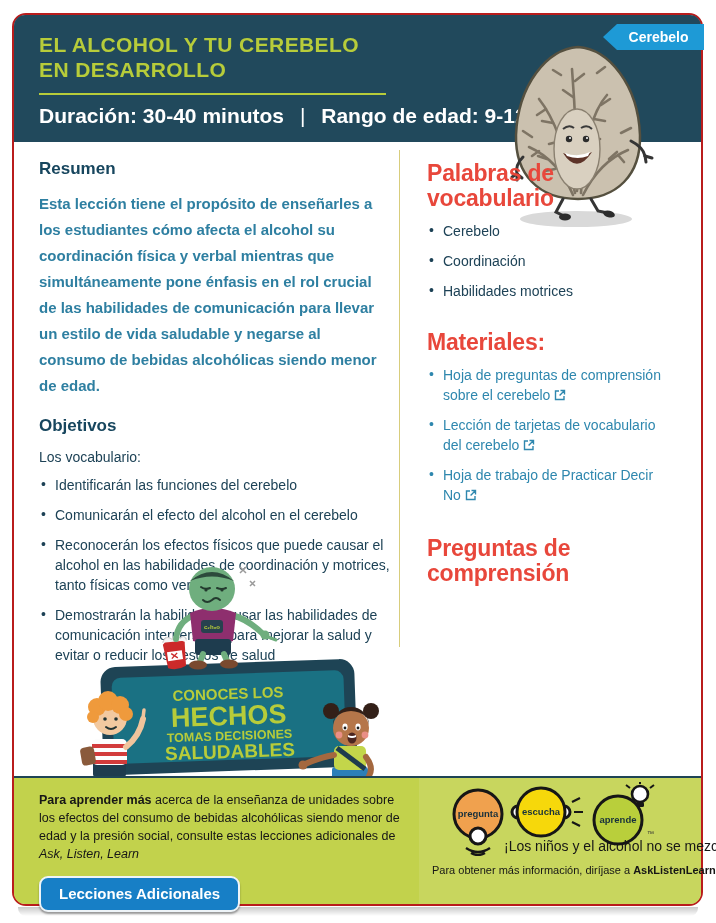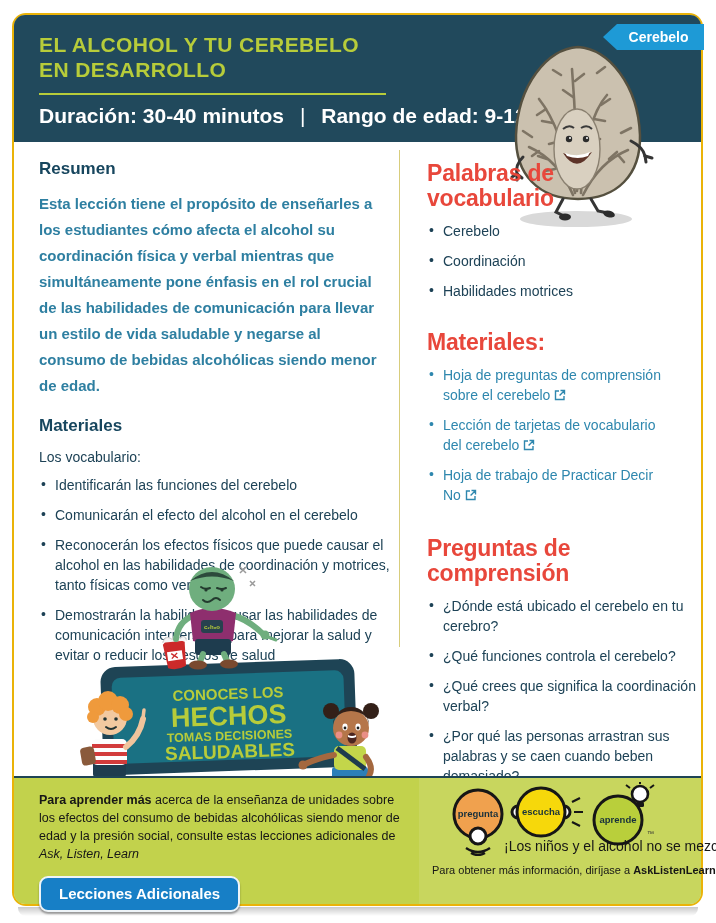--- a/index.html
+++ b/index.html
@@ -1,21 +1,21 @@
 <!DOCTYPE html>
 <html><head>
 <meta charset="utf-8">
 <style>
   * { margin:0; padding:0; box-sizing:border-box; }
   html,body { width:716px; height:923px; background:#fff; font-family:"Liberation Sans",sans-serif; overflow:hidden; }
   #page { position:relative; width:716px; height:923px; }
 
   
   .card { position:absolute; left:12px; top:13px; width:691px; height:893px;
-          background:#fff; border:2px solid #eab308; border-radius:14px; }
+          background:#fff; border:2px solid #b91c1c; border-radius:14px; }
   .card-shadow { position:absolute; left:18px; top:907px; width:680px; height:9px;
           background:linear-gradient(#c9c9c9,#ffffff); border-radius:0 0 8px 8px; }
 
   
   .header { position:absolute; left:0; top:0; width:100%; height:127px;
             background:#21495c; border-radius:11px 11px 0 0; padding:17px 0 0 25px; }
   .title { color:#b7cc3a; font-size:21px; font-weight:bold; line-height:1.2; letter-spacing:.4px; }
   .title-rule { width:347px; height:2px; background:#b7cc3a; margin-top:11px; }
   .meta { margin-top:9px; color:#ffffff; font-size:21px; font-weight:bold; }
   .meta .sep { margin:0 10px; font-weight:normal; }
@@ -149,21 +149,21 @@
       </g>
       <ellipse cx="64" cy="178" rx="6" ry="3.4" fill="#2c2c2c"></ellipse>
       <ellipse cx="108" cy="175" rx="6" ry="3.4" fill="#2c2c2c" transform="rotate(14 108 175)"></ellipse>
     </svg>
 
     <div class="col-divider"></div>
 
     <div class="left-col">
       <h2>Resumen</h2>
       <p class="summary-text">Esta lección tiene el propósito de enseñarles a los estudiantes cómo afecta el alcohol su coordinación física y verbal mientras que simultáneamente pone énfasis en el rol crucial de las habilidades de comunicación para llevar un estilo de vida saludable y negarse al consumo de bebidas alcohólicas siendo menor de edad.</p>
-      <h2>Materiales</h2>
+      <h2>Objetivos</h2>
       <p class="objectives-intro">Los vocabulario:</p>
       <ul class="bullets">
           <li>Identificarán las funciones del cerebelo</li>
           <li>Comunicarán el efecto del alcohol en el cerebelo</li>
           <li>Reconocerán los efectos físicos que puede causar el alcohol en las habilidades de coordinación y motrices, tanto físicas como verbales</li>
           <li>Demostrarán la habilidad de usar las habilidades de comunicación interpersonal para mejorar la salud y evitar o reducir los riesgos de salud</li>
         </ul>
     </div>
 
     <div class="right-col">
@@ -179,26 +179,20 @@
               <path d="M5 2 H1.5 V10.5 H10 V7 M6.5 1.5 H10.5 V5.5 M10.2 1.8 L5.6 6.4" fill="none" stroke="#2e87ae" stroke-width="1.4"></path>
             </svg></li>
           <li class="link"><span>Lección de tarjetas de vocabulario del cerebelo</span><svg width="12" height="12" viewBox="0 0 12 12" class="ext-icon">
               <path d="M5 2 H1.5 V10.5 H10 V7 M6.5 1.5 H10.5 V5.5 M10.2 1.8 L5.6 6.4" fill="none" stroke="#2e87ae" stroke-width="1.4"></path>
             </svg></li>
           <li class="link"><span>Hoja de trabajo de Practicar Decir No</span><svg width="12" height="12" viewBox="0 0 12 12" class="ext-icon">
               <path d="M5 2 H1.5 V10.5 H10 V7 M6.5 1.5 H10.5 V5.5 M10.2 1.8 L5.6 6.4" fill="none" stroke="#2e87ae" stroke-width="1.4"></path>
             </svg></li>
         </ul>
       <h2 class="questions-h">Preguntas de comprensión</h2>
-      <ul class="bullets questions-list">
-          <li>¿Dónde está ubicado el cerebelo en tu cerebro?</li>
-          <li>¿Qué funciones controla el cerebelo?</li>
-          <li>¿Qué crees que significa la coordinación verbal?</li>
-          <li>¿Por qué las personas arrastran sus palabras y se caen cuando beben demasiado?</li>
-        </ul>
     </div>
 
     <svg class="scene" viewBox="0 0 336 242">
 
       <g transform="rotate(-2 165 165)">
         <rect x="38" y="106" width="254" height="108" rx="15" fill="#1e4455"></rect>
         <rect x="49" y="117" width="232" height="86" rx="9" fill="#1a7183"></rect>
         <text x="165" y="142" text-anchor="middle" font-family="Liberation Sans, sans-serif" font-size="15" font-weight="bold" fill="#b7cc3a">CONOCES LOS</text>
         <text x="165" y="168" text-anchor="middle" font-family="Liberation Sans, sans-serif" font-size="27" font-weight="bold" fill="#b7cc3a">HECHOS</text>
         <text x="165" y="183" text-anchor="middle" font-family="Liberation Sans, sans-serif" font-size="12.5" font-weight="bold" fill="#b7cc3a">TOMAS DECISIONES</text>

